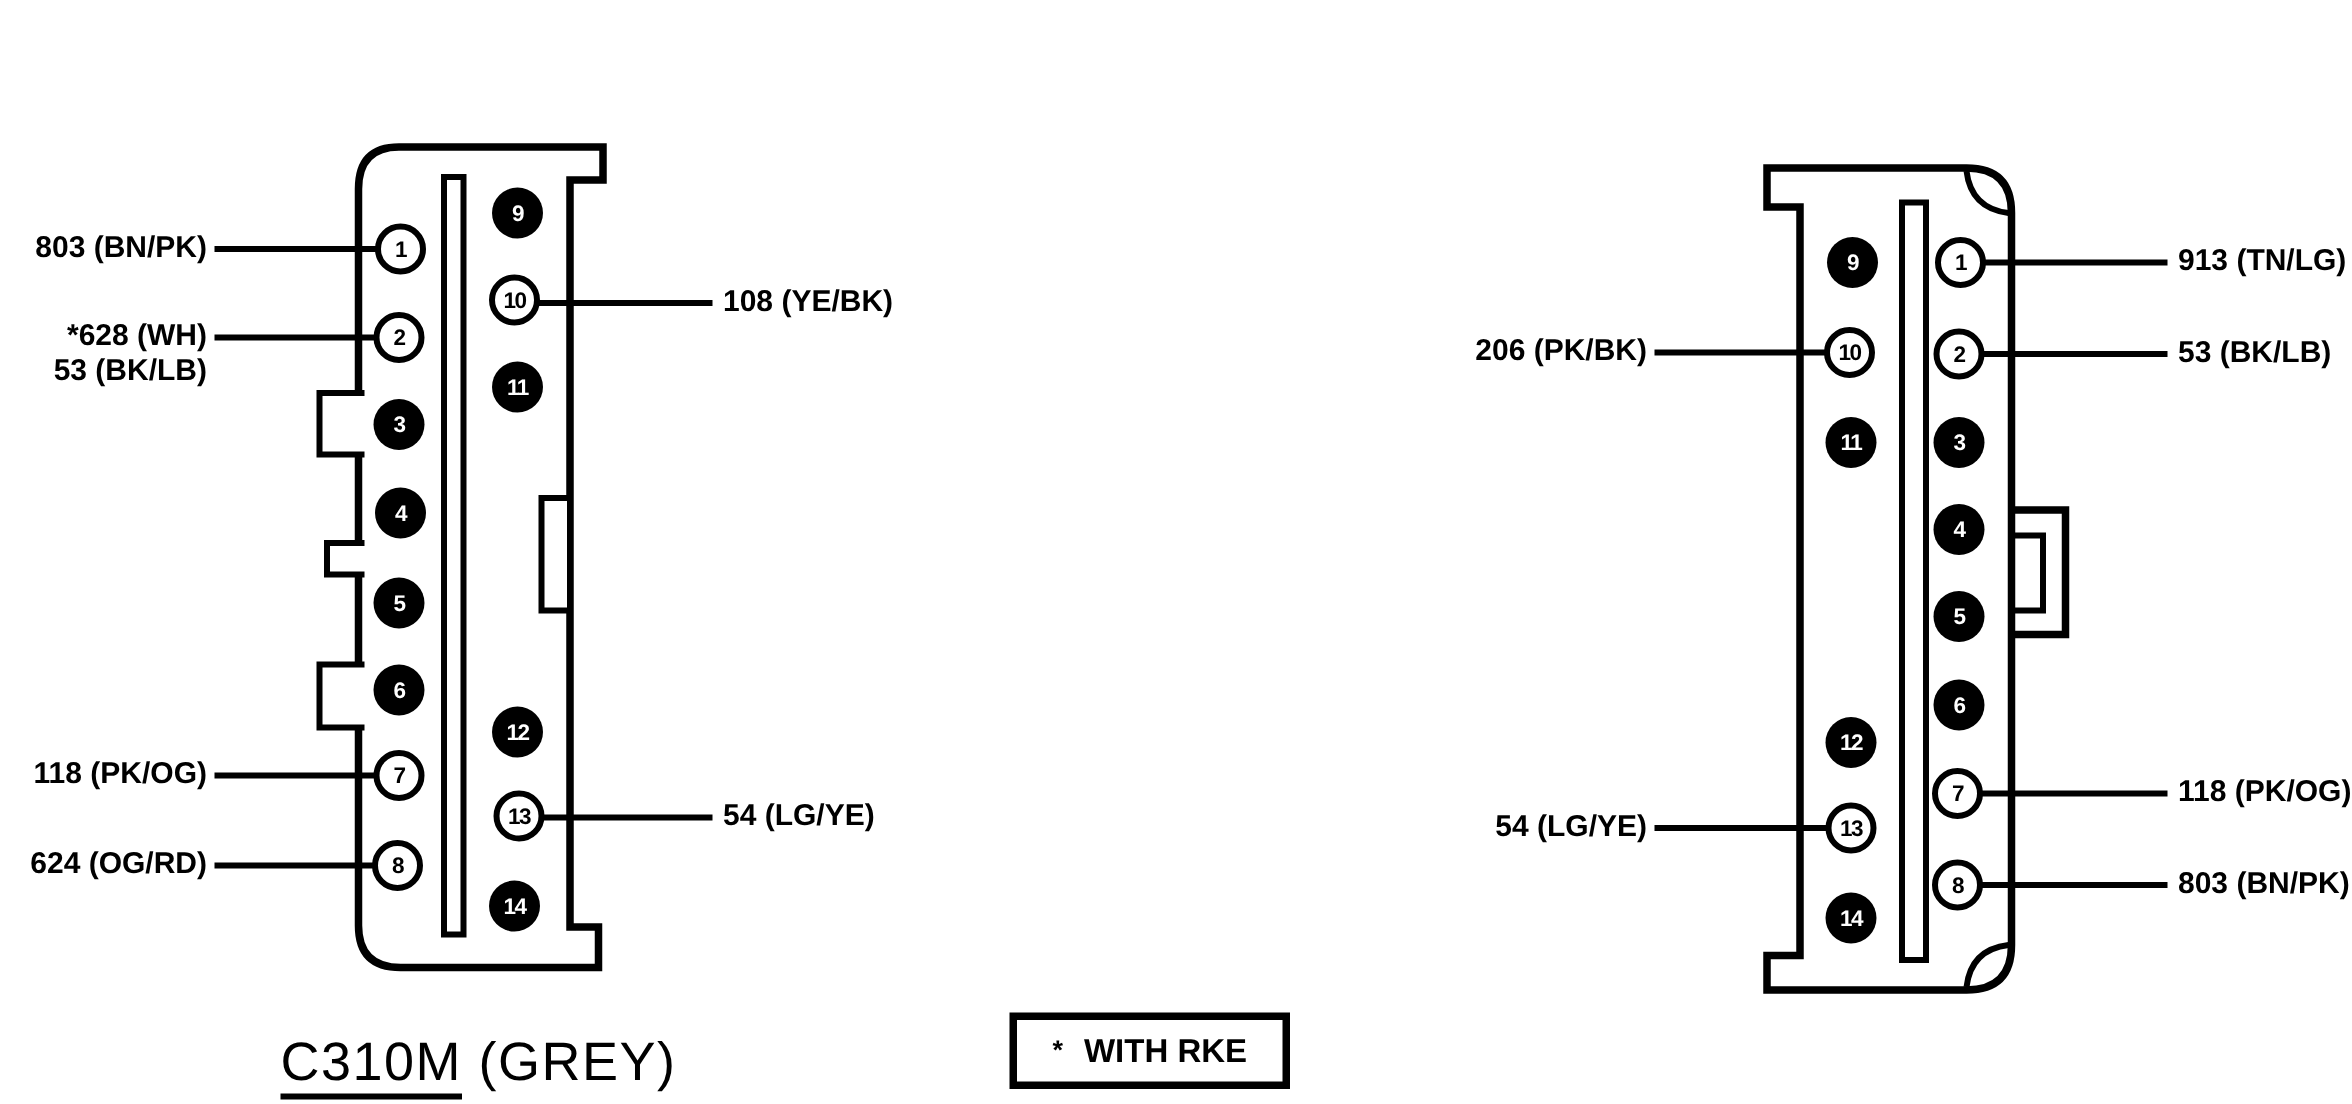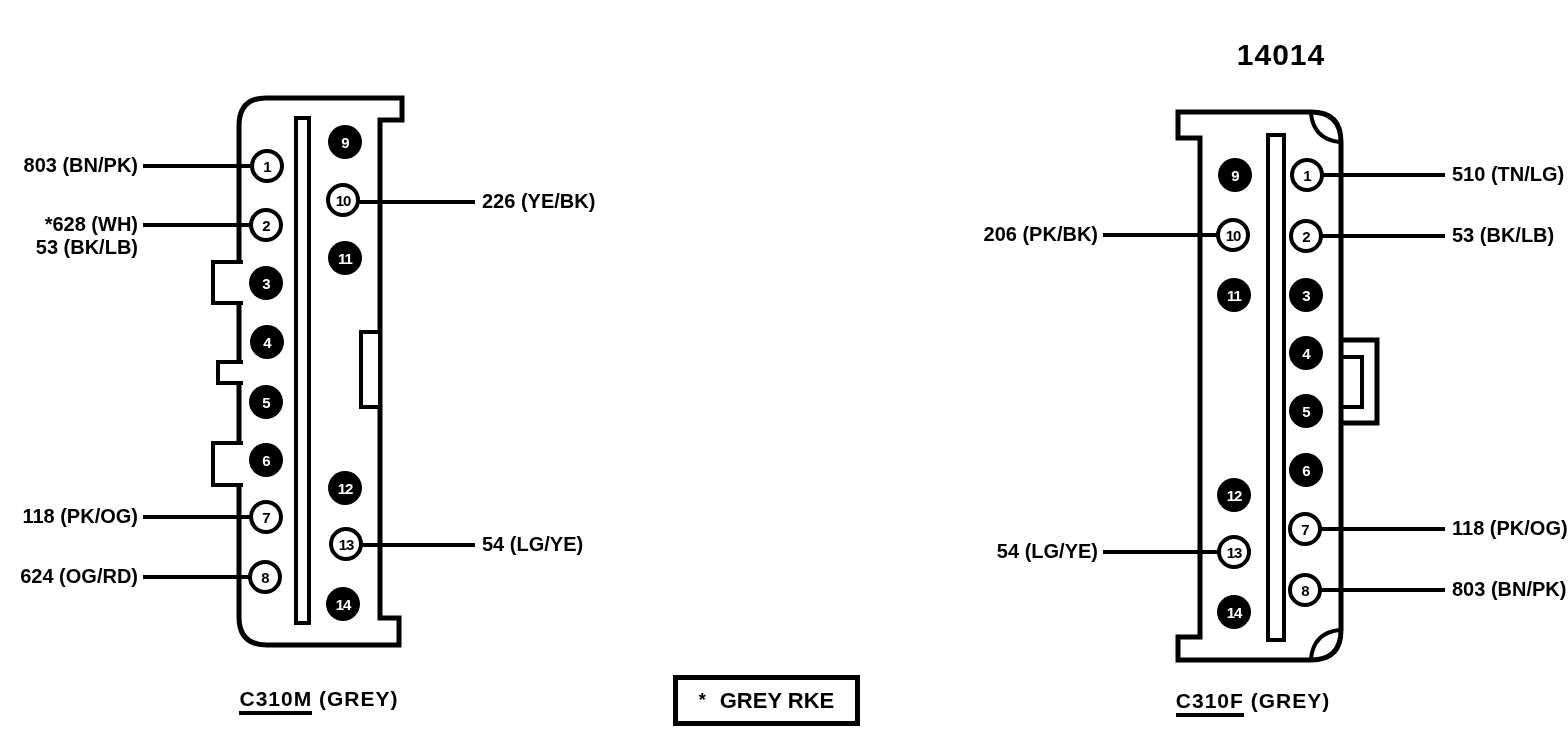--- a/index.html
+++ b/index.html
@@ -10,21 +10,21 @@
   .layer{position:absolute;inset:0;}
   svg{position:absolute;left:0;top:0;}
   .part-number{
     position:absolute;top:34px;width:300px;text-align:center;
     font-size:30px;font-weight:bold;letter-spacing:1px;
   }
   .pn-left{left:170px;}
   .pn-right{left:1131px;top:38px;}
   .conn-name{
     position:absolute;width:420px;text-align:center;
-    font-size:21px;font-weight:bold;letter-spacing:1px;
+    font-size:36px;font-weight:normal;letter-spacing:1px;
   }
   .cn-left{left:109px;top:687px;}
   .cn-right{left:1043px;top:689px;}
   .conn-name .u{border-bottom:4px solid #000;padding-bottom:1px;}
   .pin{
     position:absolute;width:34px;height:34px;border-radius:50%;
     box-sizing:border-box;display:flex;align-items:center;justify-content:center;
     font-size:15px;font-weight:bold;letter-spacing:-1px;
   }
   .pin-filled{background:#000;color:#fff;}
@@ -63,21 +63,20 @@
     <rect x="296" y="118" width="13" height="505" fill="#fff" stroke="#000" stroke-width="4"></rect>
 
     <path d="M 1178,112 H 1311 Q 1341,112 1341,142 V 630 Q 1341,660 1311,660 H 1178 V 637 H 1200 V 138 H 1178 Z" fill="#fff" stroke="#000" stroke-width="5"></path>
 
     <path d="M 1311,114 Q 1314,139 1339,142" fill="none" stroke="#000" stroke-width="4"></path>
     <path d="M 1311,658 Q 1314,633 1339,630" fill="none" stroke="#000" stroke-width="4"></path>
 
     <rect x="1268" y="135" width="16" height="505" fill="#fff" stroke="#000" stroke-width="4"></rect>
   </svg>
 
-  <div class="part-number pn-right">14014</div>
 
   <div class="layer">
       <div class="pin pin-open" style="left: 250px; top: 149px;">1</div>
       <div class="pin pin-open" style="left: 249px; top: 208px;">2</div>
       <div class="pin pin-filled" style="left: 249px; top: 266px;">3</div>
       <div class="pin pin-filled" style="left: 250px; top: 325px;">4</div>
       <div class="pin pin-filled" style="left: 249px; top: 385px;">5</div>
       <div class="pin pin-filled" style="left: 249px; top: 443px;">6</div>
       <div class="pin pin-open" style="left: 249px; top: 500px;">7</div>
       <div class="pin pin-open" style="left: 248px; top: 560px;">8</div>
@@ -90,58 +89,55 @@
       <div class="leader" style="left: 143px; width: 108px; top: 164px;"></div>
       <div class="wire-label" style="top: 154px; right: 1430px; text-align: right;">803 (BN/PK)</div>
       <div class="leader" style="left: 143px; width: 107px; top: 223px;"></div>
       <div class="wire-label" style="top: 213px; right: 1430px; text-align: right;">*628 (WH)
 53 (BK/LB)</div>
       <div class="leader" style="left: 143px; width: 107px; top: 515px;"></div>
       <div class="wire-label" style="top: 505px; right: 1430px; text-align: right;">118 (PK/OG)</div>
       <div class="leader" style="left: 143px; width: 106px; top: 575px;"></div>
       <div class="wire-label" style="top: 565px; right: 1430px; text-align: right;">624 (OG/RD)</div>
       <div class="leader" style="left: 359px; width: 116px; top: 200px;"></div>
-      <div class="wire-label" style="top: 190px; left: 482px;">226 (YE/BK)</div>
+      <div class="wire-label" style="top: 190px; left: 482px;">108 (YE/BK)</div>
       <div class="leader" style="left: 362px; width: 113px; top: 543px;"></div>
       <div class="wire-label" style="top: 533px; left: 482px;">54 (LG/YE)</div>
     </div>
   <div class="layer">
       <div class="pin pin-open" style="left: 1290px; top: 158px;">1</div>
       <div class="pin pin-open" style="left: 1289px; top: 219px;">2</div>
       <div class="pin pin-filled" style="left: 1289px; top: 278px;">3</div>
       <div class="pin pin-filled" style="left: 1289px; top: 336px;">4</div>
       <div class="pin pin-filled" style="left: 1289px; top: 394px;">5</div>
       <div class="pin pin-filled" style="left: 1289px; top: 453px;">6</div>
       <div class="pin pin-open" style="left: 1288px; top: 512px;">7</div>
       <div class="pin pin-open" style="left: 1288px; top: 573px;">8</div>
       <div class="pin pin-filled" style="left: 1218px; top: 158px;">9</div>
       <div class="pin pin-open" style="left: 1216px; top: 218px;">10</div>
       <div class="pin pin-filled" style="left: 1217px; top: 278px;">11</div>
       <div class="pin pin-filled" style="left: 1217px; top: 478px;">12</div>
       <div class="pin pin-open" style="left: 1217px; top: 535px;">13</div>
       <div class="pin pin-filled" style="left: 1217px; top: 595px;">14</div>
       <div class="leader" style="left: 1323px; width: 122px; top: 173px;"></div>
-      <div class="wire-label" style="top: 163px; left: 1452px;">510 (TN/LG)</div>
+      <div class="wire-label" style="top: 163px; left: 1452px;">913 (TN/LG)</div>
       <div class="leader" style="left: 1322px; width: 123px; top: 234px;"></div>
       <div class="wire-label" style="top: 224px; left: 1452px;">53 (BK/LB)</div>
       <div class="leader" style="left: 1321px; width: 124px; top: 527px;"></div>
       <div class="wire-label" style="top: 517px; left: 1452px;">118 (PK/OG)</div>
       <div class="leader" style="left: 1321px; width: 124px; top: 588px;"></div>
       <div class="wire-label" style="top: 578px; left: 1452px;">803 (BN/PK)</div>
       <div class="leader" style="left: 1103px; width: 114px; top: 233px;"></div>
       <div class="wire-label" style="top: 223px; right: 470px; text-align: right;">206 (PK/BK)</div>
       <div class="leader" style="left: 1103px; width: 115px; top: 550px;"></div>
       <div class="wire-label" style="top: 540px; right: 470px; text-align: right;">54 (LG/YE)</div>
     </div>
 
   <div class="conn-name cn-left">
     <span class="u">C310M</span><span> </span><span>(GREY)</span>
   </div>
-  <div class="conn-name cn-right">
-    <span class="u">C310F</span><span> </span><span>(GREY)</span>
-  </div>
 
   <div class="footnote-box">
     <span class="marker">*</span>
-    <span>GREY RKE</span>
+    <span>WITH RKE</span>
   </div>
 
 </div>
 
 </body></html>

